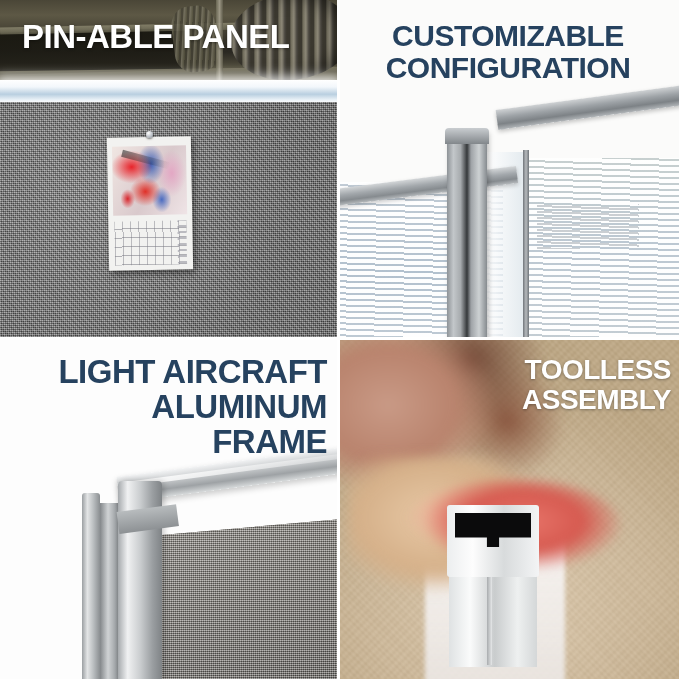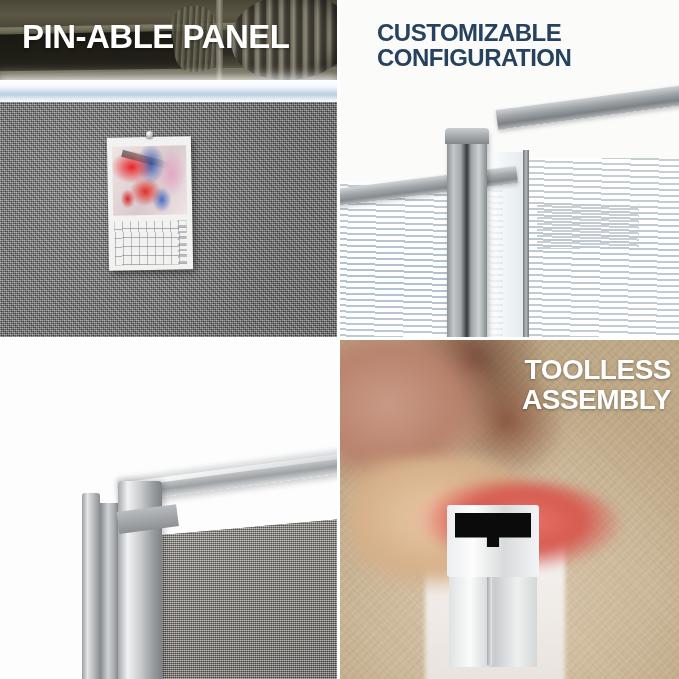--- a/index.html
+++ b/index.html
@@ -159,21 +159,21 @@
     background:linear-gradient(180deg,#c9cdd0,#82878b);
   }
   .q2 .mullion{
     position:absolute;left:186px;top:150px;width:6px;height:195px;
     background:linear-gradient(90deg,#70757a,#b6babd,#70757a);
   }
   .q2 .glassedge{
     position:absolute;left:150px;top:152px;width:40px;height:192px;
     background:linear-gradient(90deg,rgba(255,255,255,.9),rgba(200,215,225,.5));
   }
-  .q2 .cap{left:40px;top:20px;font-size:24px;width:262px;}
+  .q2 .cap{left:40px;top:20px;font-size:30px;text-align:center;width:262px;}
 
   
   .q3 .bg{position:absolute;inset:0;background:#fdfdfd;}
   .q3 .frame-top{
     position:absolute;left:118px;top:140px;width:260px;height:26px;
     background:linear-gradient(180deg,#f2f3f4,#c9ccce 35%,#9ea2a5 70%,#d7dadb);
     transform:rotate(-7.5deg);transform-origin:left center;
     box-shadow:0 3px 6px rgba(0,0,0,.2);
   }
   .q3 .frame-top-shine{
@@ -319,20 +319,23 @@
     <div class="cell-inner">
       <div class="bg"></div>
       <div class="fabric"></div>
       <div class="post-a"></div>
       <div class="post-b"></div>
       <div class="frame-top"></div>
       <div class="frame-top-shine"></div>
       <div class="post-c"></div>
       <div class="corner"></div>
     </div>
+    <div class="caption cap-navy cap">LIGHT AIRCRAFT
+ALUMINUM
+FRAME</div>
   </div>
 
   <div class="cell q4">
     <div class="cell-inner">
       <div class="carpet"></div>
       <div class="carpet-tex"></div>
       <div class="panelplate"></div>
       <div class="hand"></div>
       <div class="thumb"></div>
       <div class="finger"></div>

